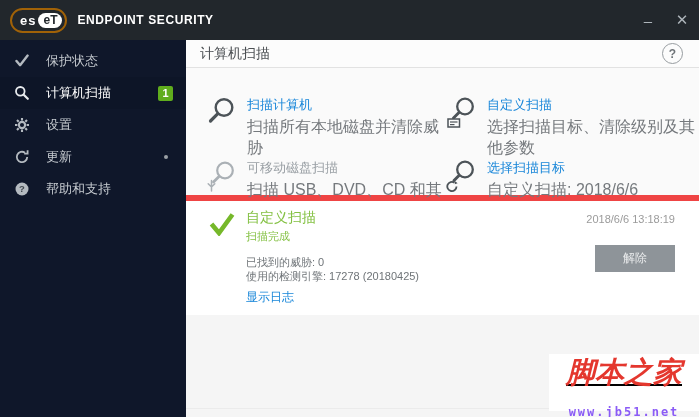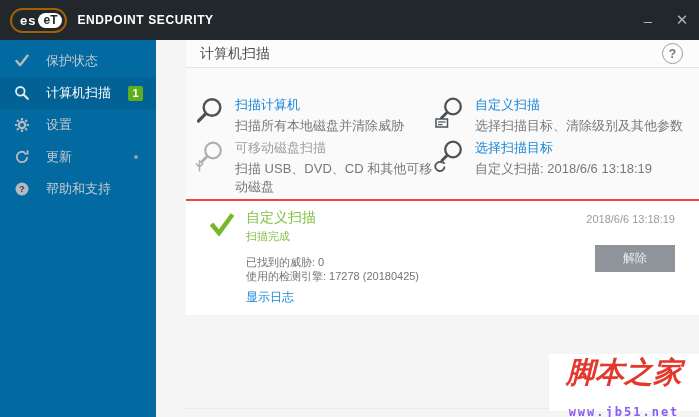--- a/index.html
+++ b/index.html
@@ -13,61 +13,61 @@
     display:flex;align-items:center;padding-left:10px;box-sizing:border-box;}
   .logo{display:flex;align-items:center;border:2px solid #a16207;border-radius:13px;
     height:21px;padding:0 3px 0 8px;}
   .logo-es{color:#fff;font-weight:bold;font-size:13px;letter-spacing:1px;line-height:1;}
   .logo-et{background:#fff;color:#22272c;font-weight:bold;font-size:12px;line-height:15px;
     border-radius:8px;padding:0 5px;margin-left:2px;}
   .brand{color:#fff;font-size:12px;font-weight:bold;letter-spacing:.6px;margin-left:10px;}
   .win-controls{position:absolute;right:0;top:0;height:40px;display:flex;align-items:center;}
   .win-btn{width:34px;text-align:center;color:#aeb5bb;font-size:15px;cursor:default;}
   
-  .sidebar{position:absolute;top:40px;left:0;width:156px;bottom:0;background:#0369a1;
+  .sidebar{position:absolute;top:40px;left:0;width:186px;bottom:0;background:#0f172a;
     padding-top:5px;box-sizing:border-box;}
   .side-item{height:32px;display:flex;align-items:center;padding:0 13px 0 14px;
     color:#c6cbd0;font-size:13px;}
   .side-item.active{color:#fff;background:rgba(0,0,0,.07);}
   .sicon{width:18px;height:16px;margin-right:14px;color:#b4bac0;display:flex;align-items:center;}
   .side-item.active .sicon{color:#e8ebee;}
   .badge{margin-left:auto;background:#60ad1d;color:#fff;font-size:11px;font-weight:bold;
     min-width:15px;height:15px;line-height:15px;text-align:center;border-radius:2px;}
   .dot{margin-left:auto;width:4px;height:4px;border-radius:50%;background:#9aa0a5;margin-right:5px;}
   
   .content{position:absolute;top:40px;left:186px;right:0;bottom:0;background:#f5f5f5;}
   .content::after{content:"";position:absolute;left:0;right:0;bottom:8px;border-top:1px solid #ebebeb;}
   .content-header{height:27px;background:#fcfcfc;border-bottom:1px solid #e2e2e2;
     display:flex;align-items:center;padding:0 16px 0 14px;}
   .page-title{font-size:14px;color:#4b4f53;}
   .help-circle{margin-left:auto;width:19px;height:19px;border:1.5px solid #979ca0;border-radius:50%;
     color:#6f7478;font-size:12px;font-weight:bold;display:flex;align-items:center;justify-content:center;}
   
-  .options{height:133px;background:#fafafa;border-bottom:2px solid #ef4444;box-sizing:border-box;
-    display:grid;grid-template-columns:240px 1fr;padding:28px 0 0 8px;}
+  .options{height:133px;background:#fafafa;border-bottom:6px solid #ef4444;box-sizing:border-box;
+    display:grid;grid-template-columns:240px 1fr;padding:28px 0 0 20px;}
   .option{display:flex;}
   .opt-icon{width:34px;height:34px;flex:none;margin-right:7px;}
   .opt-title{font-size:13px;color:#1886d9;cursor:pointer;}
   .option.disabled .opt-title{color:#9aa0a5;cursor:default;}
-  .opt-sub{font-size:13px;color:#75797d;margin-top:3px;}
+  .opt-sub{font-size:16px;color:#75797d;margin-top:3px;}
   
   .result{background:#fff;height:114px;position:relative;padding:8px 24px 0 24px;box-sizing:border-box;}
   .result-check{position:absolute;left:23px;top:11px;}
   .result-body{margin-left:36px;}
   .result-title{font-size:14px;color:#84c143;}
   .result-status{font-size:11px;color:#84c143;margin-top:2px;}
   .result-details{margin-top:11px;font-size:11px;color:#6f7478;line-height:14px;}
   .result-link{margin-top:6px;font-size:12px;color:#1886d9;cursor:pointer;display:inline-block;}
   .result-right{position:absolute;top:12px;right:24px;text-align:right;}
   .timestamp{font-size:11px;color:#9b9b9b;}
   .dismiss-btn{margin-top:20px;width:80px;height:27px;background:#8e9499;border:none;
     color:#e9ebec;font-size:12px;font-family:inherit;cursor:pointer;}
   
   .watermark{position:absolute;right:0;bottom:6px;width:150px;height:57px;background:#fff;
-    text-align:center;z-index:3;padding-top:2px;box-sizing:border-box;}
+    text-align:center;z-index:3;padding-top:2px;box-sizing:border-box;text-decoration:underline;}
   .wm-title{font-family:"DejaVu Serif",serif;font-style:italic;font-weight:bold;
     font-size:29px;color:#e4372e;line-height:32px;white-space:nowrap;}
   .wm-url{font-family:"DejaVu Sans Mono",monospace;font-size:12px;font-weight:bold;
     color:#8b5cf6;letter-spacing:2px;margin-top:17px;}
 </style>
 </head>
 <body>
 
 <div class="titlebar">
   <div class="logo">

